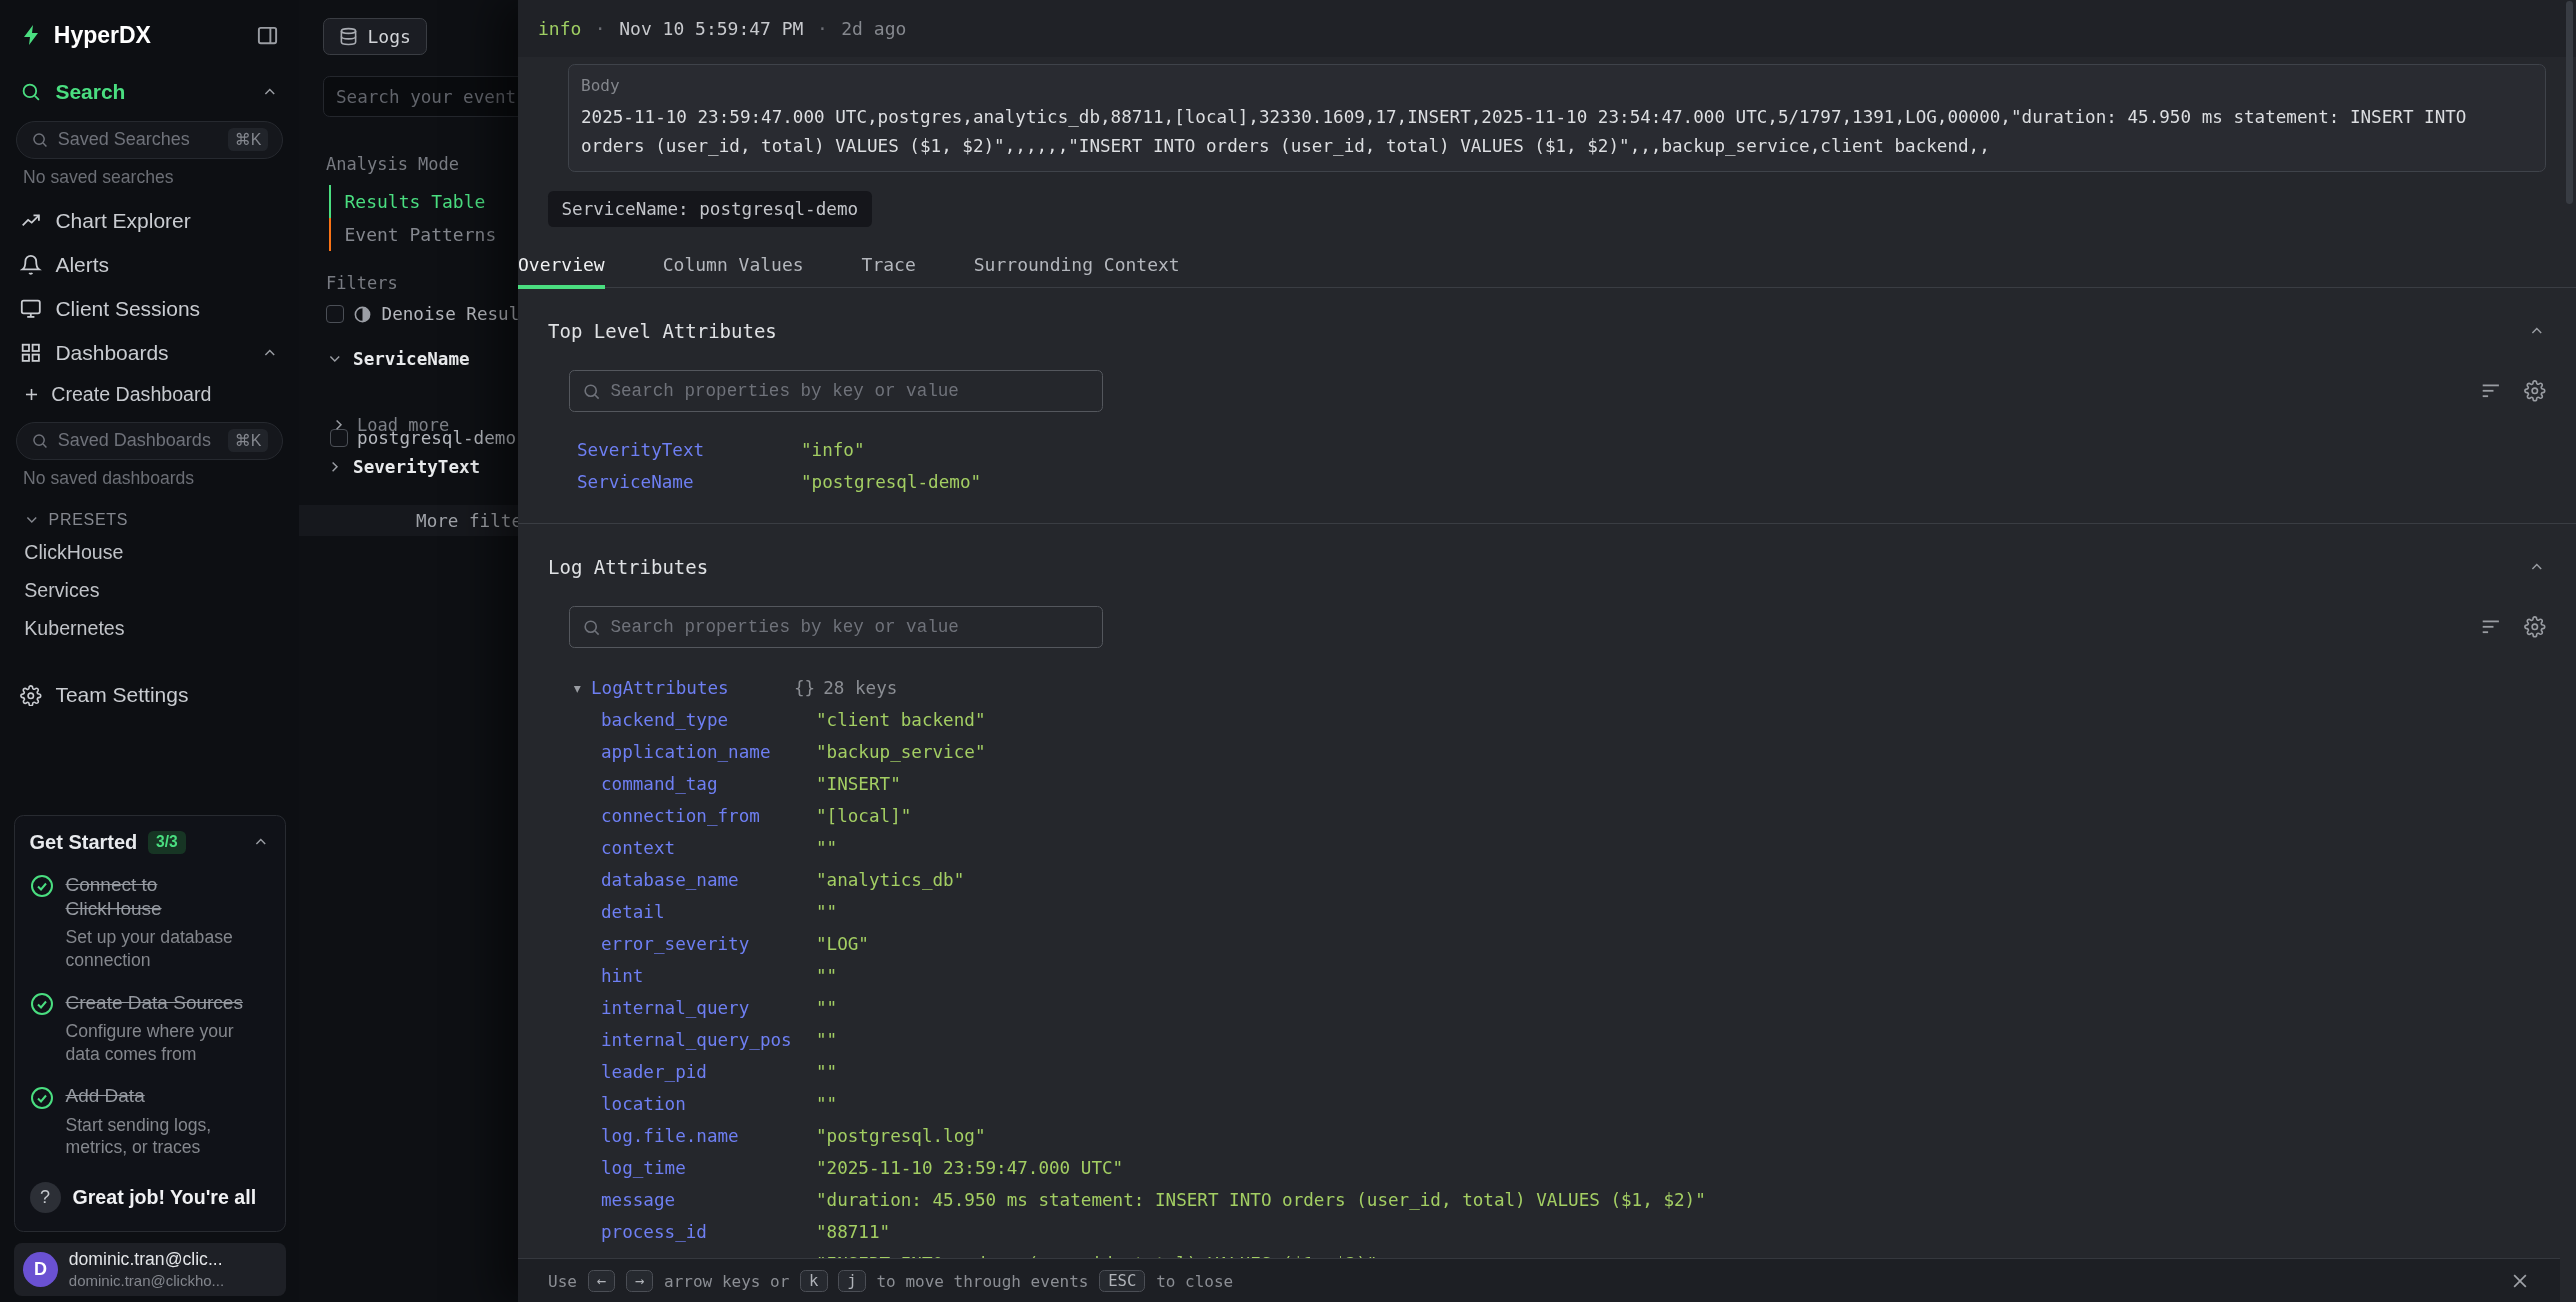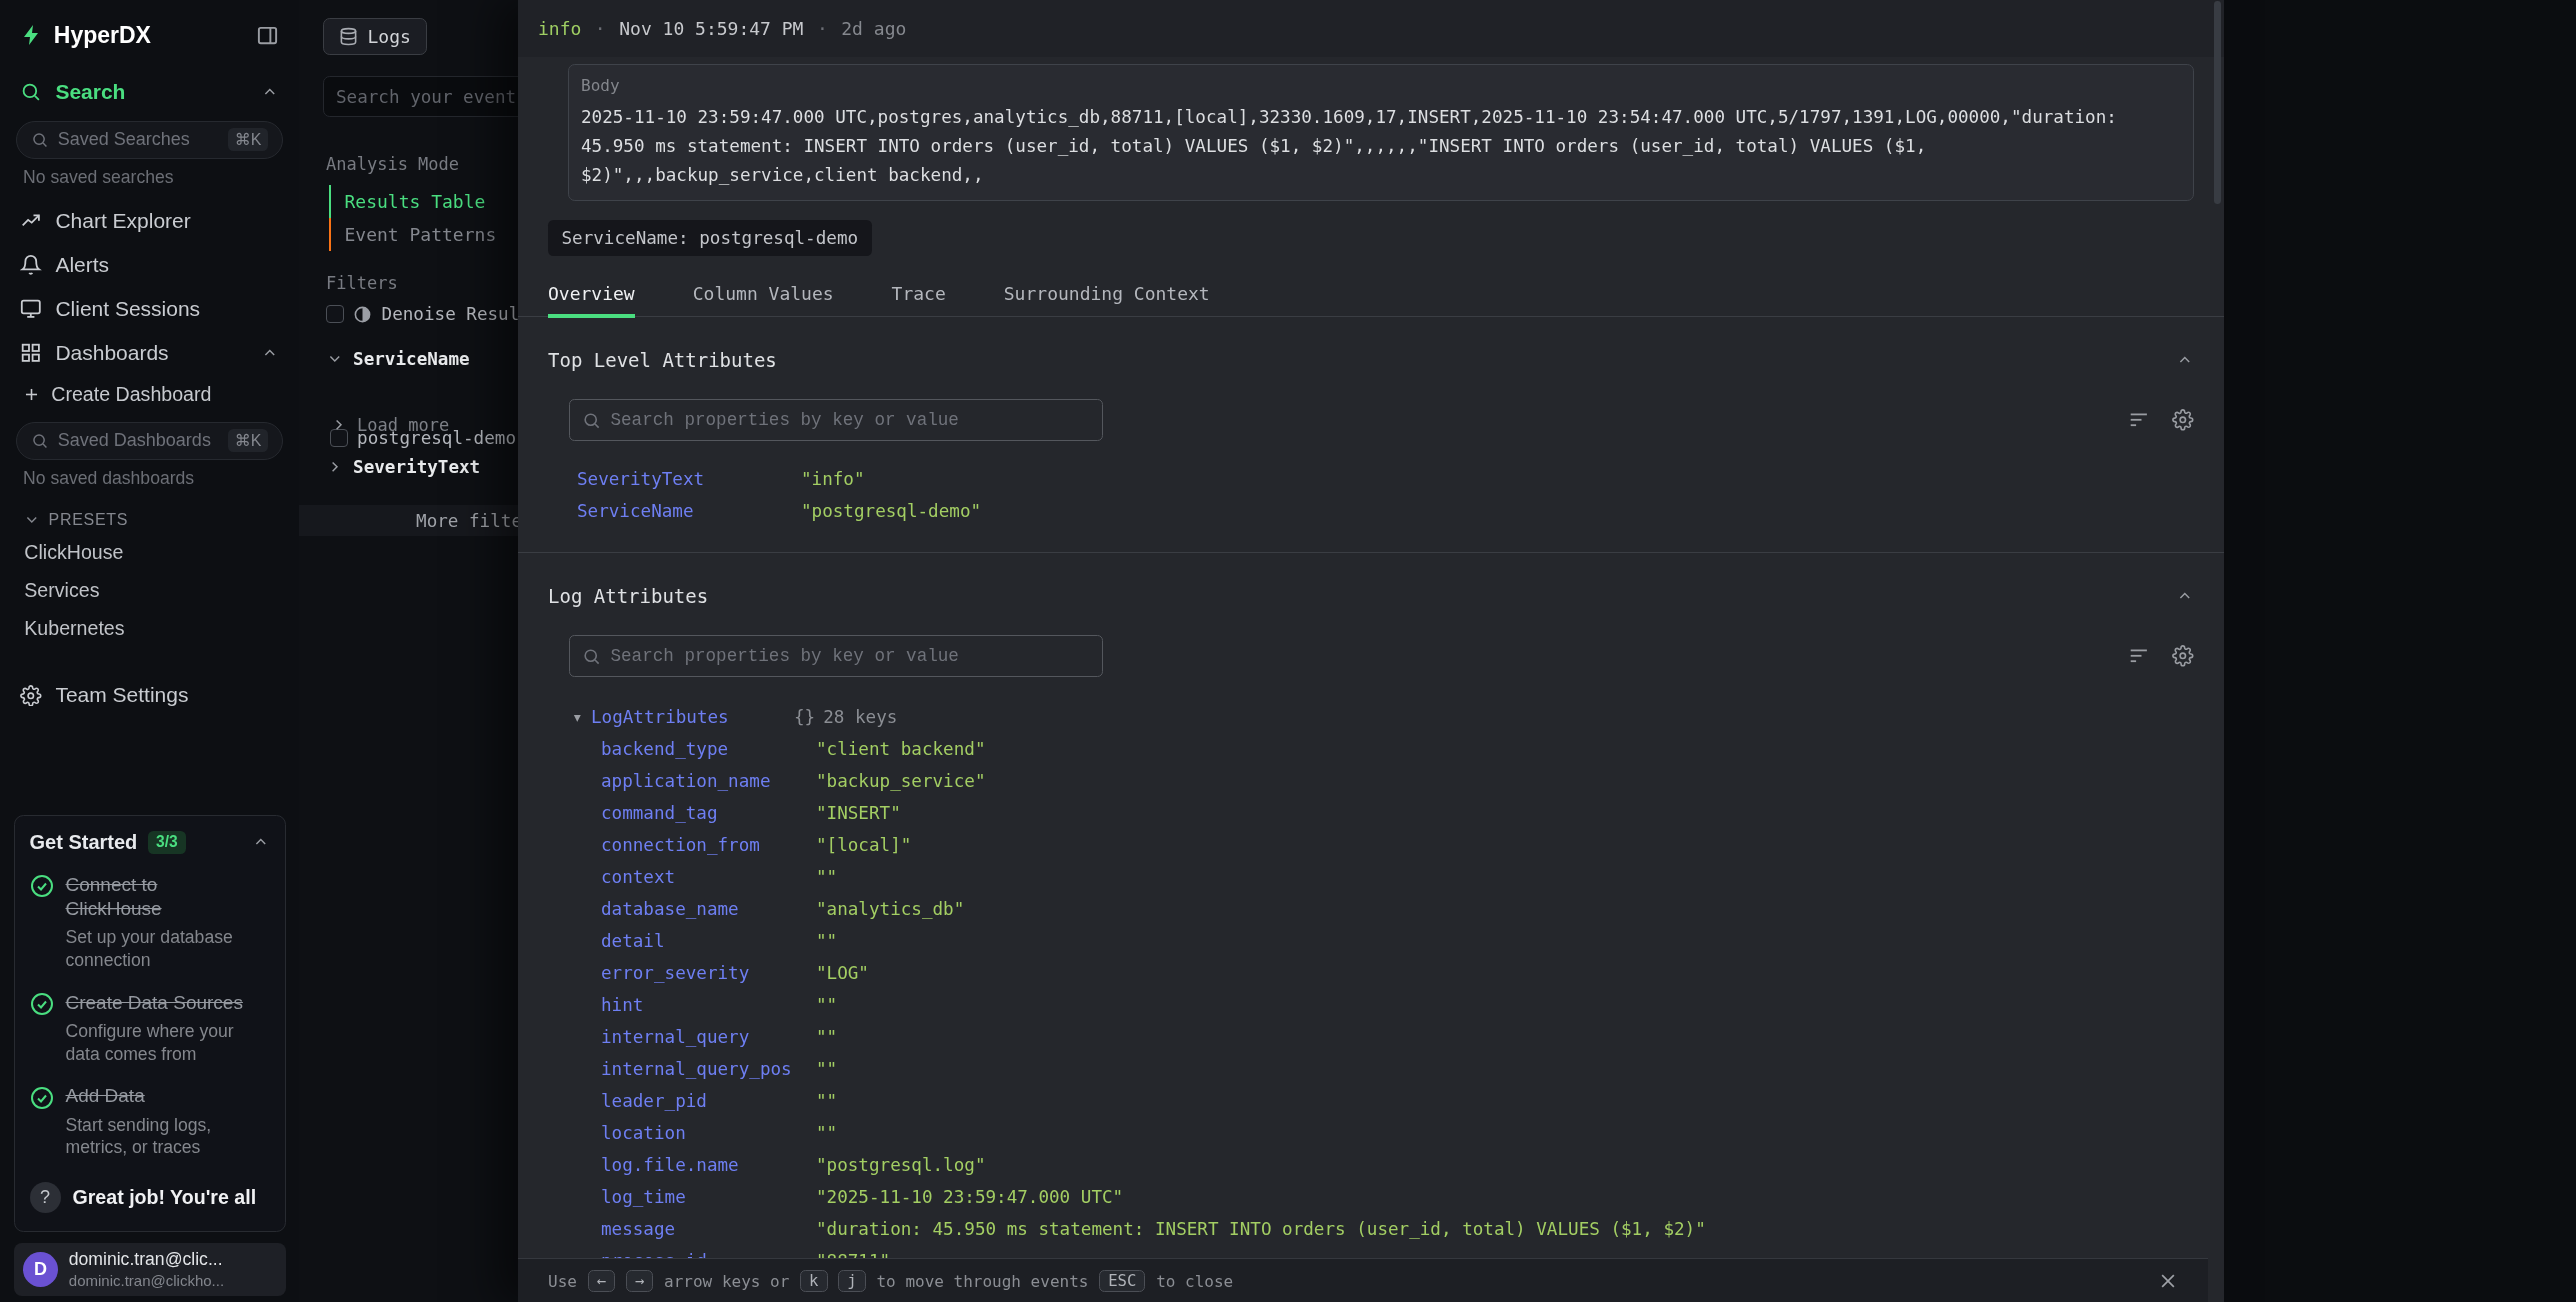--- a/index.html
+++ b/index.html
@@ -1,17 +1,17 @@
 <!DOCTYPE html>
 <html style="font-size:10.8px"><head>
 <meta charset="utf-8">
 <style>
   * { margin:0; padding:0; box-sizing:border-box; }
   html,body { width:2576px; height:1303px; overflow:hidden; background:#0b0d10; }
-  .app { display:flex; width:2224px; height:1303px; font-family:"Liberation Sans",sans-serif; }
+  .app { display:flex; width:2576px; height:1303px; font-family:"Liberation Sans",sans-serif; }
   svg { display:block; }
 
   
   .sidebar { width:299px; flex-shrink:0; background:#0d0f13; display:flex; flex-direction:column; padding:0 13.5px 6.8px; overflow:hidden; }
   .logo-row { height:70px; display:flex; align-items:center; justify-content:space-between; padding:0 6.8px; }
   .logo { display:flex; align-items:center; gap:9.5px; font-weight:bold; font-size:23px; color:#ffffff; }
   .logo svg { width:24px; height:24px; }
   .collapse-btn { color:#9a9da3; }
   .collapse-btn svg { width:23px; height:23px; }
   .nav-item { display:flex; align-items:center; gap:13.5px; padding:10px 6.8px; font-size:21px; color:#c9ccd1; border-radius:6.8px; }
@@ -78,21 +78,21 @@
   .d-strip { height:57px; background:#202227; display:flex; align-items:center; gap:13.5px; padding:0 20px; font-size:18px; }
   .sev-info { color:#9fce63; }
   .sep-dot { color:#6b6e75; }
   .ts { color:#c7c9cd;text-align:center; }
   .rel { color:#85888e; }
   .pad { padding-left:30px; padding-right:30px; }
   .body-box { margin-top:6.8px; background:#292b31; border:1.4px solid #3f434a; border-radius:6.8px; padding:10.8px 12px;margin-left:20px; }
   .body-label { font-size:16px; color:#83868c; margin-bottom:8px; }
   .body-text { font-size:17.6px; line-height:29px; color:#dcdee1; word-break:normal; }
   .svc-tag { display:inline-block; margin-top:19px; background:#15161b; border-radius:5.4px; padding:8px 13.5px; font-size:17.6px; color:#c3c5ca; }
-  .tabs { display:flex; margin-top:16px; border-bottom:1.4px solid #3a3d43; padding-left:30px; }
+  .tabs { display:flex; margin-top:16px; border-bottom:1.4px solid #3a3d43; }
   .tab { position:relative; padding:10.8px 0 12px; margin-right:58px; font-size:18px; color:#b4b7bd; white-space:nowrap; }
   .tab.active { color:#f0f1f3; }
   .tab.active::after { content:""; position:absolute; left:0; right:0; bottom:-1.4px; height:3.4px; background:#4ade80; }
   .sec { padding-bottom:31px; }
   .sec + .sec { border-top:0.7px solid #3a3d43; }
   .sec-h { display:flex; align-items:center; margin-top:32px; font-size:19px; color:#dfe1e4; }
   .sec-h .chev { margin-left:auto; color:#9a9da3; }
   .search-row { display:flex; align-items:center; margin-top:28px; }
   .prop-search { display:flex; align-items:center; gap:9.5px; width:534px; height:42px; border:1.4px solid #54575d; border-radius:5.4px; padding:0 12px; margin-left:21px; background:transparent; }
   .prop-search svg { width:19px; height:19px; color:#6f727a; flex-shrink:0; }

